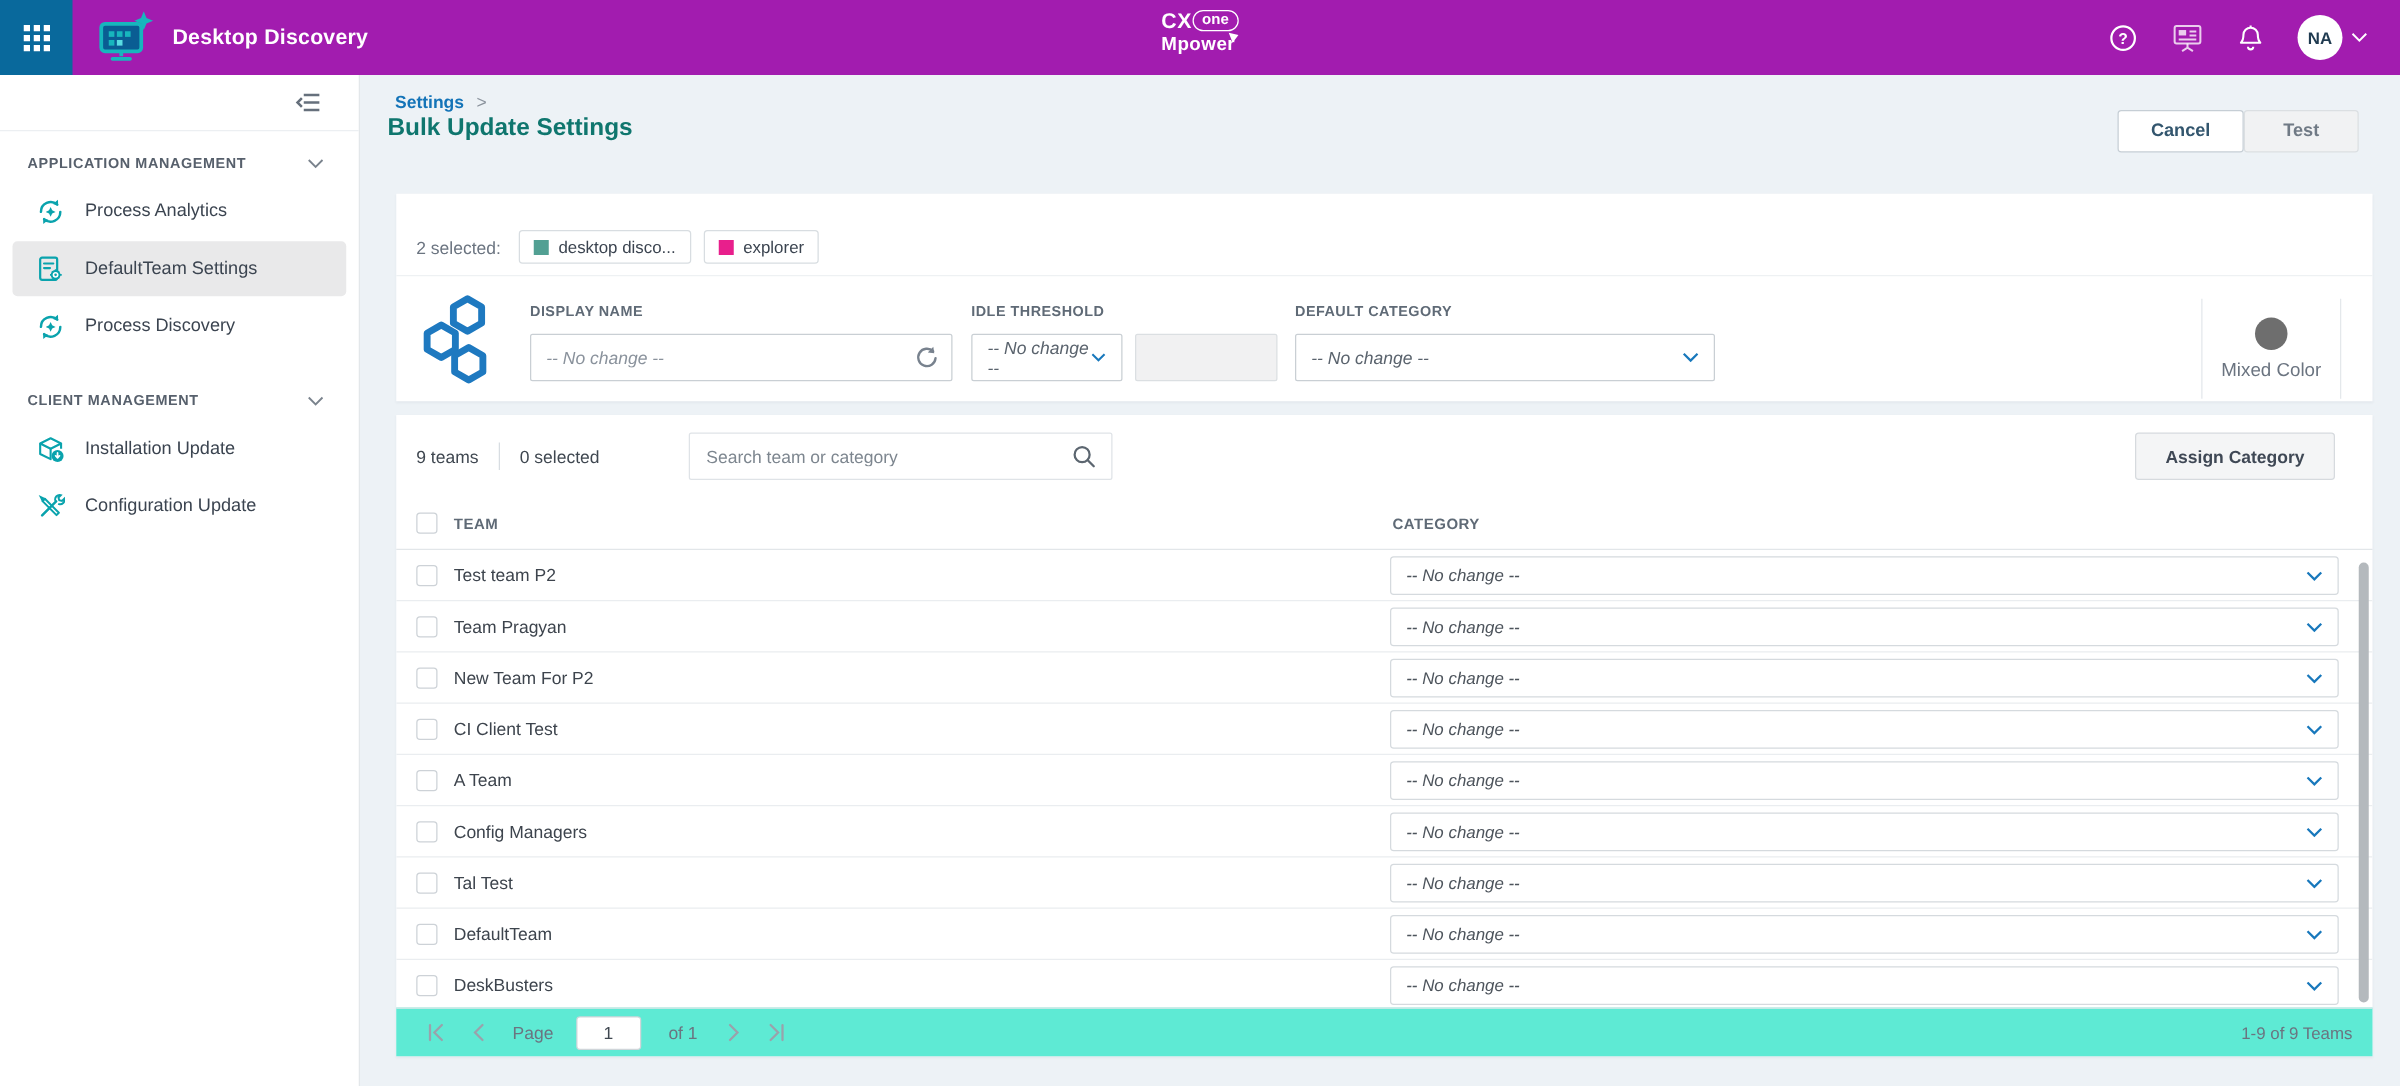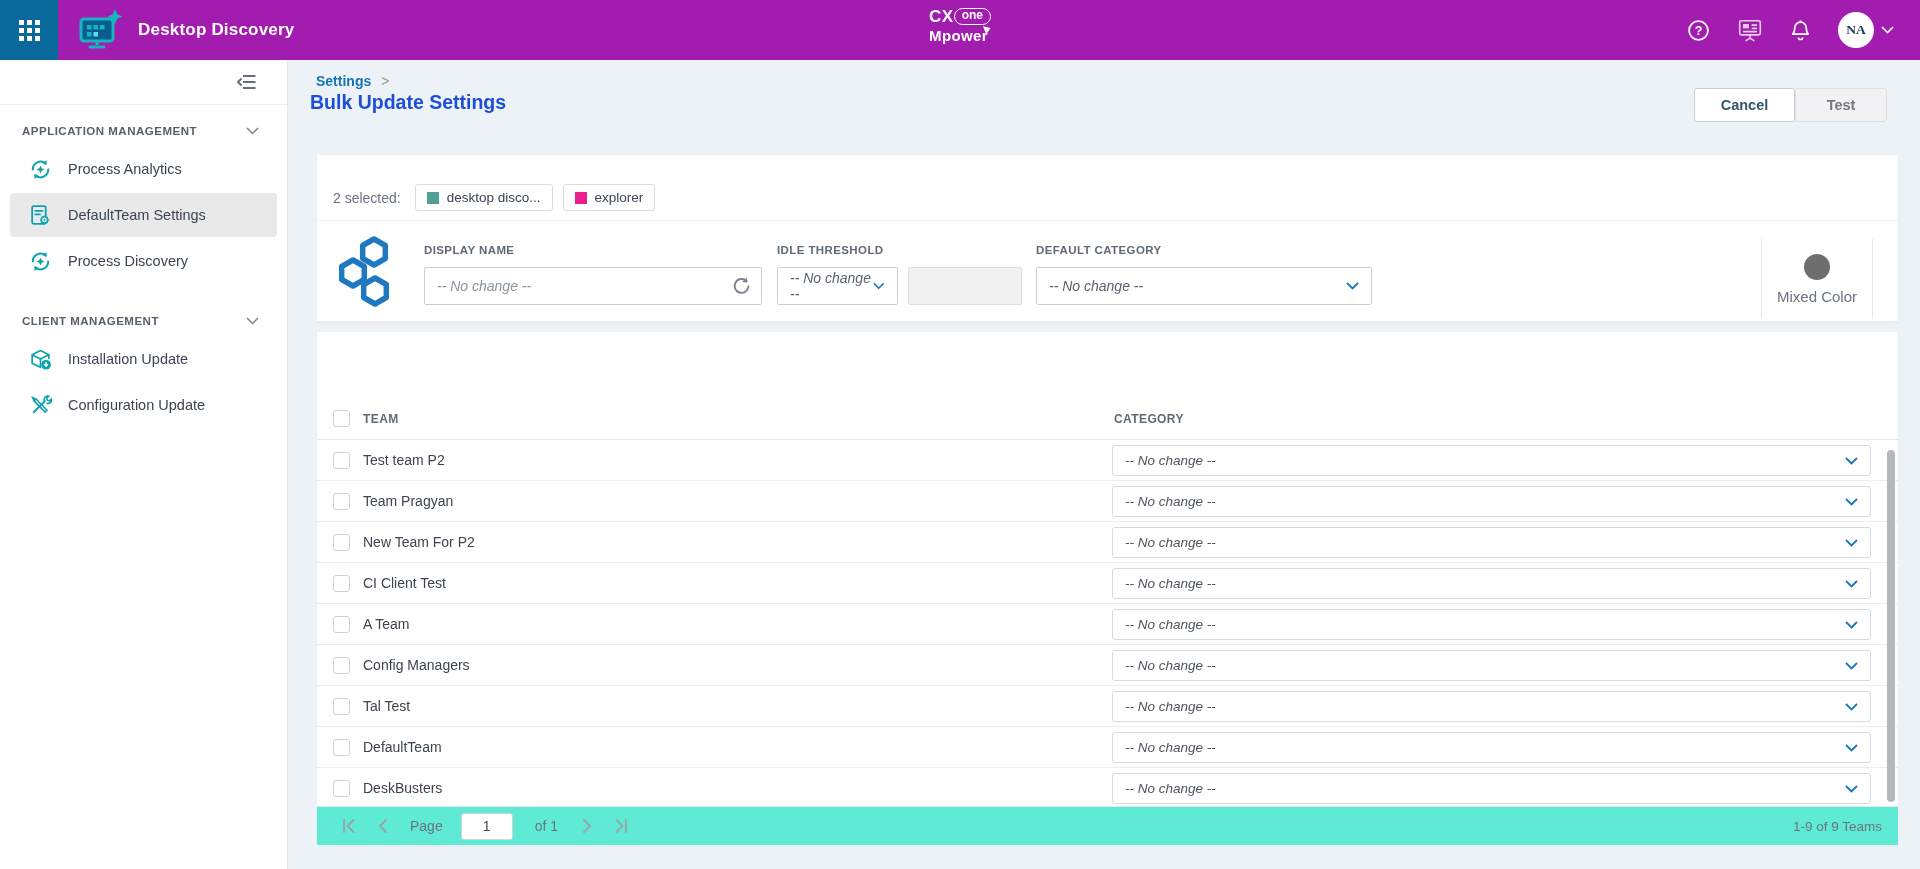--- a/index.html
+++ b/index.html
@@ -15,37 +15,37 @@
   .app-title { color:#fff; font-size:17px; font-weight:700; margin-left:14px; letter-spacing:.2px; }
   .brand { position:absolute; left:50%; transform:translateX(-50%); top:7px; color:#fff; line-height:1.15; }
   .brand-l1 { display:flex; align-items:center; gap:0; }
   .brand-cx { font-size:17px; font-weight:700; letter-spacing:.5px; }
   .brand-one { font-size:12px; font-weight:600; border:1.6px solid #fff; border-radius:10px; padding:0 7px 1px 7px; position:relative; }
   .brand-tail { position:absolute; left:31px; top:20px; width:0; height:0; border-left:5px solid transparent; border-right:3px solid transparent; border-top:7px solid #fff; transform:translateX(22px) rotate(14deg); }
   .brand-l2 { font-size:15px; font-weight:600; letter-spacing:.4px; }
   .header-right { margin-left:auto; display:flex; align-items:center; gap:27px; padding-right:26px; }
   .hicon { display:flex; align-items:center; cursor:pointer; }
   .avatar-wrap { display:flex; align-items:center; gap:7px; cursor:pointer; }
-  .avatar { width:36px; height:36px; border-radius:50%; background:#fff; color:#1f3a50; font-size:13.5px; font-weight:700; display:flex; align-items:center; justify-content:center;font-family:Liberation Serif, serif; }
+  .avatar { width:36px; height:36px; border-radius:50%; background:#fff; color:#1f3a50; font-size:13.5px; font-weight:700; display:flex; align-items:center; justify-content:center; }
 
   
   .sidebar { position:absolute; top:60px; left:0; width:288px; bottom:0; background:#fff; border-right:1px solid #e3e7ea; z-index:5; }
   .collapse-row { height:45px; display:flex; align-items:center; justify-content:flex-end; padding-right:30px; border-bottom:1px solid #eceff2; }
   .nav-section { display:flex; align-items:center; justify-content:space-between; padding:20px 28px 8px 22px; }
   .nav-section-label { color:#57606c; font-size:11.5px; font-weight:700; letter-spacing:.5px; }
   .nav-item { height:44px; margin:2px 10px; border-radius:4px; display:flex; align-items:center; gap:16px; padding-left:18px; font-size:14.5px; color:#3b4450; cursor:pointer; }
   .nav-item.selected { background:#e9e9ea; }
   .nav-item .nicon { width:24px; display:flex; justify-content:center; }
 
   
   .main { position:absolute; left:288px; top:60px; right:0; bottom:0; }
   .breadcrumb-row { position:absolute; left:28px; top:13px; font-size:14px; }
   .breadcrumb-link { color:#1474b8; font-weight:700; cursor:pointer; }
   .breadcrumb-sep { color:#8a929c; margin-left:6px; }
-  .page-title { position:absolute; left:22px; top:31px; font-size:19.5px; font-weight:700; color:#1d4ed8; }
+  .page-title { position:absolute; left:22px; top:31px; font-size:19.5px; font-weight:700; color:#0f766e; }
   .top-actions { position:absolute; right:33px; top:28px; display:flex; }
   .btn { height:34px; border-radius:3px; font-size:14.5px; font-weight:600; display:flex; align-items:center; justify-content:center; cursor:pointer; font-family:inherit; }
   .btn-cancel { width:101px; background:#fff; border:1px solid #c6ced5; color:#33566e; }
   .btn-save { width:92px; background:#f1f2f3; border:1px solid #dbdfe2; color:#707a85; }
 
   .card { position:absolute; left:29px; width:1581px; background:#fff; box-shadow:0 1px 2px rgba(40,60,80,.05); }
   
   .card1 { top:95px; height:166px; }
   .chips-row { height:46px; display:flex; align-items:center; padding-left:16px; border-bottom:1px solid #eef1f3;margin-top:20px; }
   .sel-label { color:#6b7480; font-size:14px; margin-right:14px; }
@@ -322,20 +322,35 @@
         </div>
 
         <div class="mixed-cell">
           <span class="mixed-circle" style="background: rgb(110, 110, 110);"></span>
           <span class="mixed-label">Mixed Color</span>
         </div>
       </div>
     </div>
 
     <div class="card card2">
+      <div class="toolbar">
+        <span class="tcount">9 teams</span>
+        <span class="tdivider"></span>
+        <span class="tcount">0 selected</span>
+        <div class="searchbox">
+          <input placeholder="Search team or category" style="">
+          <span class="search-ic">
+            <svg width="20" height="20" viewBox="0 0 20 20" fill="none" stroke="#5c6670" stroke-width="1.8">
+              <circle cx="8.7" cy="8.7" r="6"></circle>
+              <path d="M13.2 13.2 18 18" stroke-linecap="round"></path>
+            </svg>
+          </span>
+        </div>
+        <button class="btn-assign">Assign Category</button>
+      </div>
 
       <div class="thead">
         <span class="checkbox" style="margin-top:0;"></span>
         <span class="th-label th-team">TEAM</span>
         <span class="th-label th-cat">CATEGORY</span>
       </div>
 
       <div class="rows-viewport">
   <div class="trow">
     <span class="checkbox"></span>

